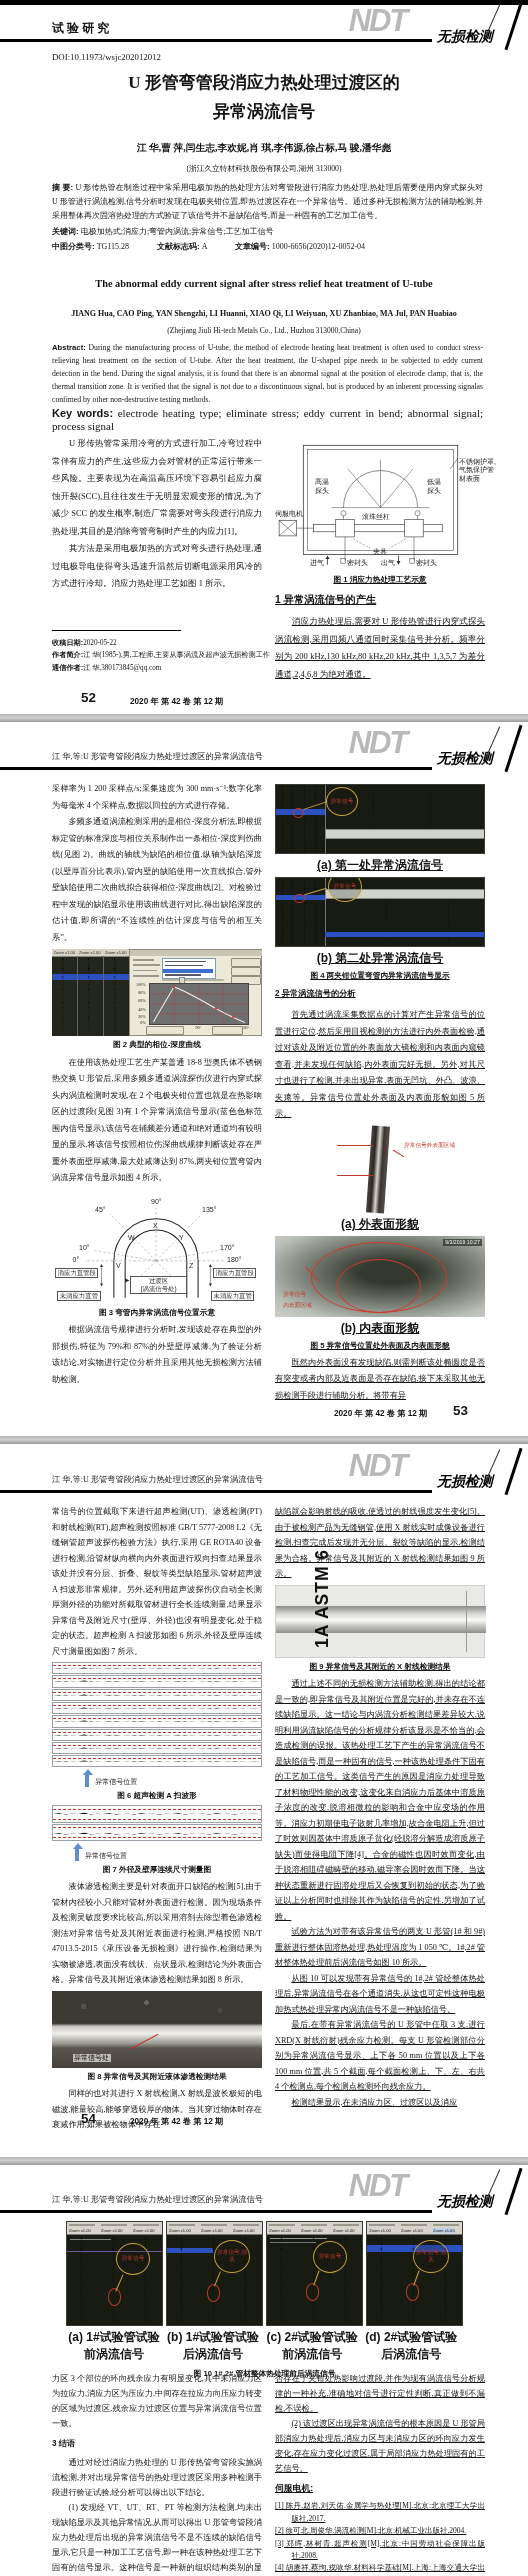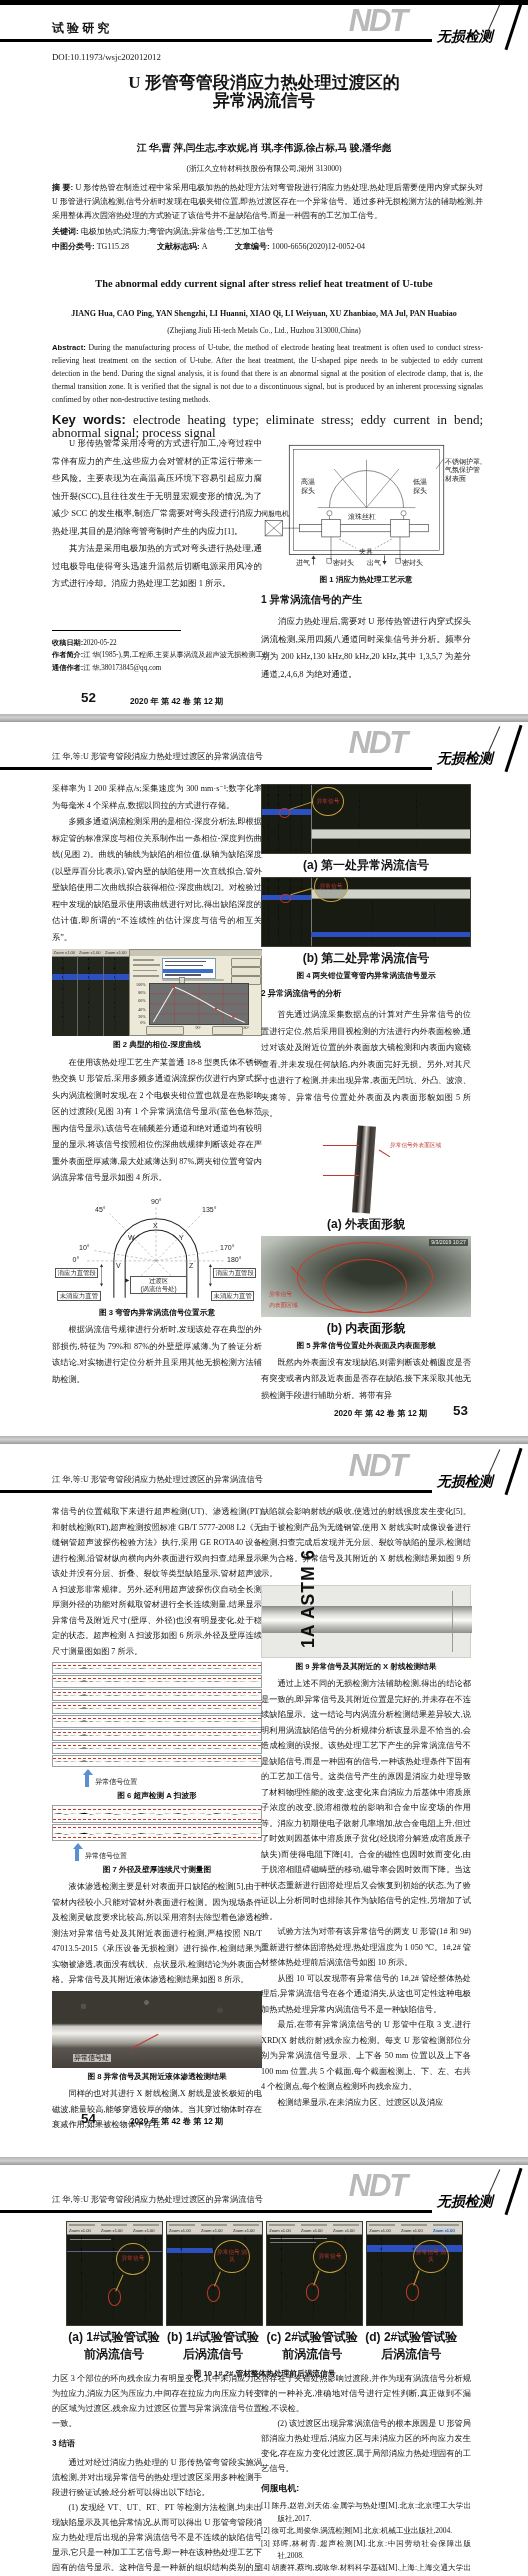--- a/index.html
+++ b/index.html
@@ -14,21 +14,21 @@
   .runhead{position:absolute;left:52px;top:29px;font-size:8.2px;}
   .hd-rule{position:absolute;left:0;height:2.6px;background:#000;width:432px;}
   .ndt{position:absolute;right:9.3px;top:4.1px;width:170px;height:47px;}
   .ndt-en{position:absolute;left:0;top:1px;font-family:"Liberation Sans",sans-serif;font-style:italic;font-weight:900;font-size:31px;letter-spacing:-2.1px;color:#b9b9b9;line-height:31px;}
   .ndt-cn{position:absolute;left:88px;top:24px;font-family:"Liberation Sans",sans-serif;font-style:italic;font-weight:800;font-size:14px;color:#000;}
   .ndt-slash{position:absolute;right:4.1px;top:-2.1px;width:3.1px;height:49px;background:#000;transform:rotate(18deg);}
   .ndt-thin{position:absolute;right:26px;top:-1px;width:1px;height:36px;background:#333;transform:rotate(24deg);}
   
   .ctr{text-align:center;width:528px;left:0;}
   .col{position:absolute;width:210px;text-align:justify;}
-  .colL{left:52px;} .colR{left:261px;}
+  .colL{left:52px;} .colR{left:275px;text-decoration:underline;}
   .para{margin:0;font-size:8.8px;line-height:18.5px;}
   .ind{text-indent:2em;}
   .p2t .para{font-size:8.2px;line-height:16.5px;}
   .p3t .para{font-size:8.2px;line-height:15.5px;}
   .p4t .para{font-size:8.2px;line-height:15px;}
   .sechead{margin:5.2px 0 4.1px;font-size:10.3px;font-weight:bold;font-family:"Liberation Sans",sans-serif;text-indent:0;}
   .figcap{text-align:center;font-size:7.7px;font-weight:bold;font-family:"Liberation Sans",sans-serif;margin:2.6px 0 4.1px;line-height:11.3px;}
   .subcap{text-align:center;font-size:12px;font-weight:bold;font-family:"Liberation Sans",sans-serif;margin:1px 0 2.1px;}
   .fig{position:relative;margin:3.1px 0;}
   .lbl{font-weight:bold;font-family:"Liberation Sans",sans-serif;}
@@ -78,21 +78,21 @@
     <span class="ndt-en">NDT</span>
     <span class="ndt-cn">无损检测</span>
     <i class="ndt-slash"></i>
     <i class="ndt-thin"></i>
   </div>
   <div class="hd-rule" style="top:39px"></div>
 
   <div class="abs" style="left:52px;top:52px;font-size:8.8px">DOI:10.11973/wsjc202012012</div>
 
   <div class="abs ctr" style="top:71px;font-size:17px;font-weight:bold;">U 形管弯管段消应力热处理过渡区的</div>
-  <div class="abs ctr" style="top:89px;font-size:17px;font-weight:bold;">异常涡流信号</div>
+  <div class="abs ctr" style="top:100px;font-size:17px;font-weight:bold;">异常涡流信号</div>
   <div class="abs ctr" style="top:142px;font-size:9.8px;font-weight:bold;">江 华,曹 萍,闫生志,李欢妮,肖 琪,李伟源,徐占标,马 骏,潘华彪</div>
   <div class="abs ctr" style="top:164px;font-size:7.7px;">(浙江久立特材科技股份有限公司,湖州 313000)</div>
 
   <div class="abs" style="left:52px;top:181px;width:431px;text-align:justify;">
     <p style="margin:0;font-size:8px;line-height:14px;">
       <span class="lbl">摘 要:</span>
       <span>U 形传热管在制造过程中常采用电极加热的热处理方法对弯管段进行消应力热处理,热处理后需要使用内穿式探头对 U 形管进行涡流检测,信号分析时发现在电极夹钳位置,即热过渡区存在一个异常信号。通过多种无损检测方法的辅助检测,并采用整体再次固溶热处理的方式验证了该信号并不是缺陷信号,而是一种固有的工艺加工信号。</span>
     </p>
     <p style="margin:1.5px 0 0;font-size:8px;line-height:14px;">
       <span class="lbl">关键词:</span>
@@ -112,21 +112,21 @@
 
   <div class="abs ctr" style="top:278px;font-size:10.3px;font-weight:bold;">The abnormal eddy current signal after stress relief heat treatment of U-tube</div>
   <div class="abs ctr" style="top:309px;font-size:8px;font-weight:bold;">JIANG Hua, CAO Ping, YAN Shengzhi, LI Huanni, XIAO Qi, LI Weiyuan, XU Zhanbiao, MA Jul, PAN Huabiao</div>
   <div class="abs ctr" style="top:326px;font-size:7.5px;">(Zhejiang Jiuli Hi-tech Metals Co., Ltd., Huzhou 313000,China)</div>
 
   <div class="abs" style="left:52px;top:341px;width:431px;text-align:justify;">
     <p style="margin:0;font-size:7.7px;line-height:13px;">
       <span class="lbl">Abstract:</span>
       <span>During the manufacturing process of U-tube, the method of electrode heating heat treatment is often used to conduct stress-relieving heat treatment on the section of U-tube. After the heat treatment, the U-shaped pipe needs to be subjected to eddy current detection in the bend. During the signal analysis, it is found that there is an abnormal signal at the position of electrode clamp, that is, the thermal transition zone. It is verified that the signal is not due to a discontinuous signal, but is produced by an inherent processing signalas confimed by other non-destructive testing methods.</span>
     </p>
-    <p style="margin:7px 0 0;font-size:13px;line-height:13px;">
+    <p style="margin:1px 0 0;font-size:11px;line-height:13px;">
       <span class="lbl">Key words:</span>
       <span>electrode heating type; eliminate stress; eddy current in bend; abnormal signal; process signal</span>
     </p>
   </div>
 
   <div class="col colL" style="top:435px;">
     <p class="para ind" style="font-size:8.5px;line-height:17.5px;">U 形传热管常采用冷弯的方式进行加工,冷弯过程中常伴有应力的产生,这些应力会对管材的正常运行带来一些风险。主要表现为在高温高压环境下容易引起应力腐蚀开裂(SCC),且往往发生于无明显宏观变形的情况,为了减少 SCC 的发生概率,制造厂常需要对弯头段进行消应力热处理,其目的是消除弯管弯制时产生的内应力[1]。</p>
     <p class="para ind" style="font-size:8.5px;line-height:17.5px;">其方法是采用电极加热的方式对弯头进行热处理,通过电极导电使得弯头迅速升温然后切断电源采用风冷的方式进行冷却。消应力热处理工艺如图 1 所示。</p>
   </div>
 

